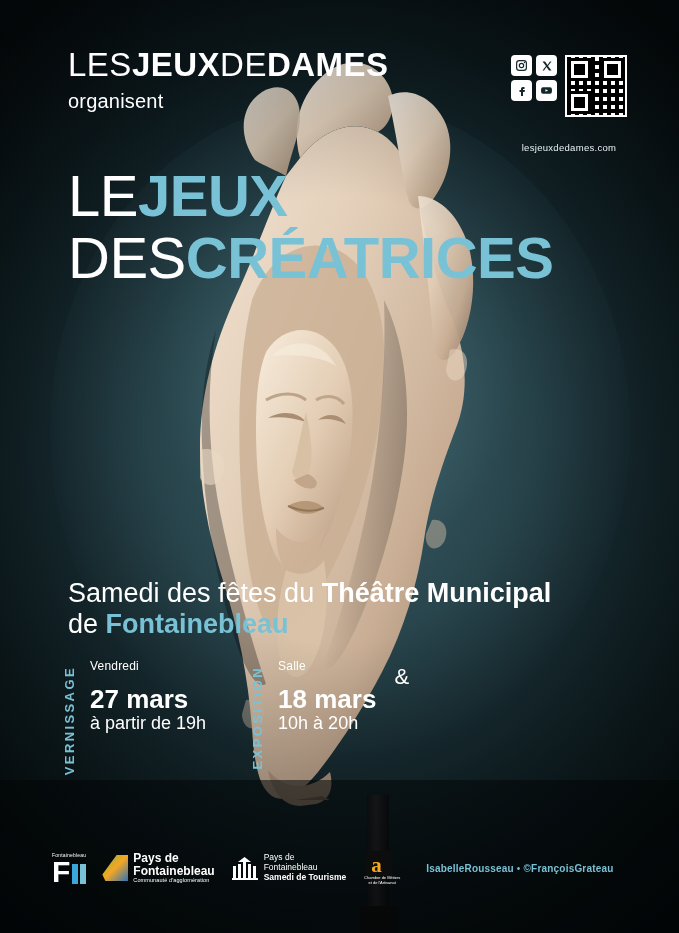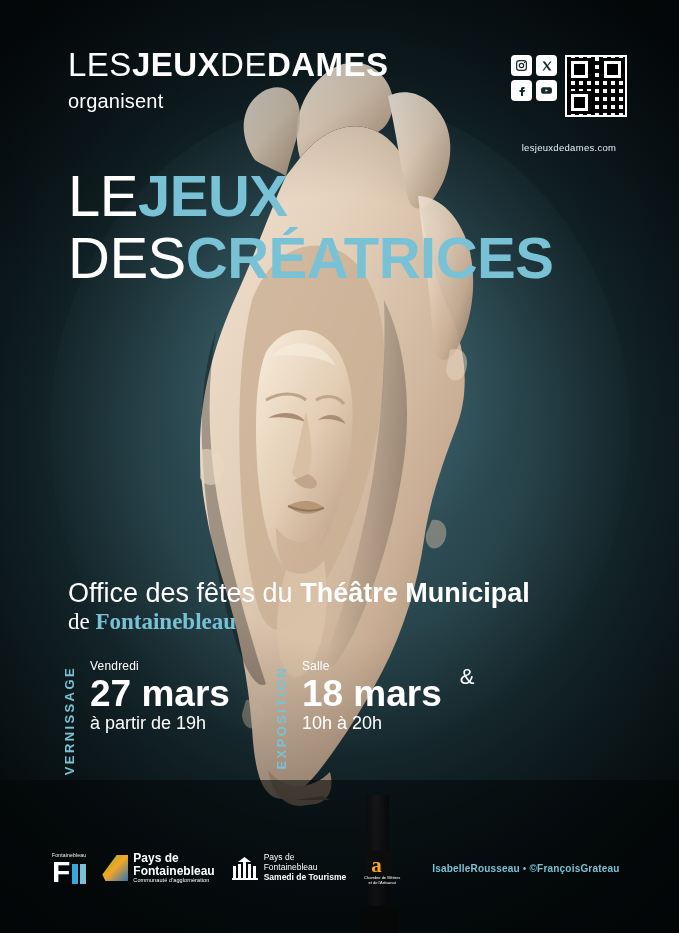--- a/index.html
+++ b/index.html
@@ -148,21 +148,21 @@
   .venue {
     position: absolute;
     left: 68px;
     top: 578px;
     z-index: 6;
     line-height: 1.16;
     white-space: nowrap;
   }
   .venue-l1 { font-size: 27px; color: #ffffff; font-weight: 300; }
   .venue-l1 b { font-weight: 700; text-align: right; }
-  .venue-l2 { font-size: 23px; color: #ffffff; font-weight: 300; font-family: Liberation Serif, serif; }
+  .venue-l2 { font-size: 27px; color: #ffffff; font-weight: 300; }
   .venue-l2 b { font-weight: 700; color: #79c2d6; }
 
   
   .dates {
     position: absolute;
     left: 62px;
     top: 660px;
     z-index: 6;
     display: flex;
     align-items: flex-start;
@@ -171,21 +171,21 @@
     writing-mode: vertical-rl;
     transform: rotate(180deg);
     color: #79c2d6;
     font-size: 13px;
     font-weight: 700;
     letter-spacing: 2.4px;
     margin-top: 6px;
   }
   .date-col { margin-left: 13px; color: #ffffff; line-height: 1.06; }
   .date-top { font-size: 12px; font-weight: 300; letter-spacing: 0.2px; }
-  .date-mid { font-size: 37px; font-weight: 700; margin-top: 1px; }
+  .date-mid { font-size: 26px; font-weight: 700; margin-top: 13px; }
   .date-bot { font-size: 18px; font-weight: 300; margin-top: 1px; }
   .amp {
     color: #ffffff;
     font-size: 22px;
     font-weight: 300;
     margin: 4px 12px 0 18px;
   }
   .sp-exposition { margin-left: 44px; }
 
   
@@ -231,21 +231,21 @@
 
   .logo-a { position: relative; width: 40px; height: 34px; }
   .logo-a .sq { position:absolute; left:4px; top:0; width:26px; height:26px; background:#0d0d0d; }
   .logo-a .aglyph { position:absolute; left:9px; top:2px; color:#f5a623; font-size:21px; font-weight:700; font-family:"Liberation Serif", serif; }
   .logo-a .cap { position:absolute; left:0; bottom:0; width:40px; text-align:center; font-size:4px; color:#fff; }
 
   .credits {
     font-size: 10px;
     color: #79c2d6;
     letter-spacing: 0.2px;
-    margin-left: 14px;
+    margin-left: 8px;
   }
   .credits b { font-weight: 700; }
 </style>
 </head>
 <body>
 
 <div id="poster">
 
   <svg class="art" viewBox="0 0 679 933" aria-hidden="true">
     <defs>
@@ -423,21 +423,21 @@
     <div class="t-row">
       <span class="t-light">LE</span><span class="t-bold">JEUX</span>
     </div>
     <div class="t-row second">
       <span class="t-light">DES</span><span class="t-bold">CRÉATRICES</span>
     </div>
   </div>
 
   <div class="venue">
     <div class="venue-l1">
-      <span>Office des fêtes du </span><b>Théâtre Municipal</b>
+      <span>Samedi des fêtes du </span><b>Théâtre Municipal</b>
     </div>
     <div class="venue-l2">
       <span>de </span><b>Fontainebleau</b>
     </div>
   </div>
 
   <div class="dates">
 
     <div class="vert-label">VERNISSAGE</div>
     <div class="date-col">

